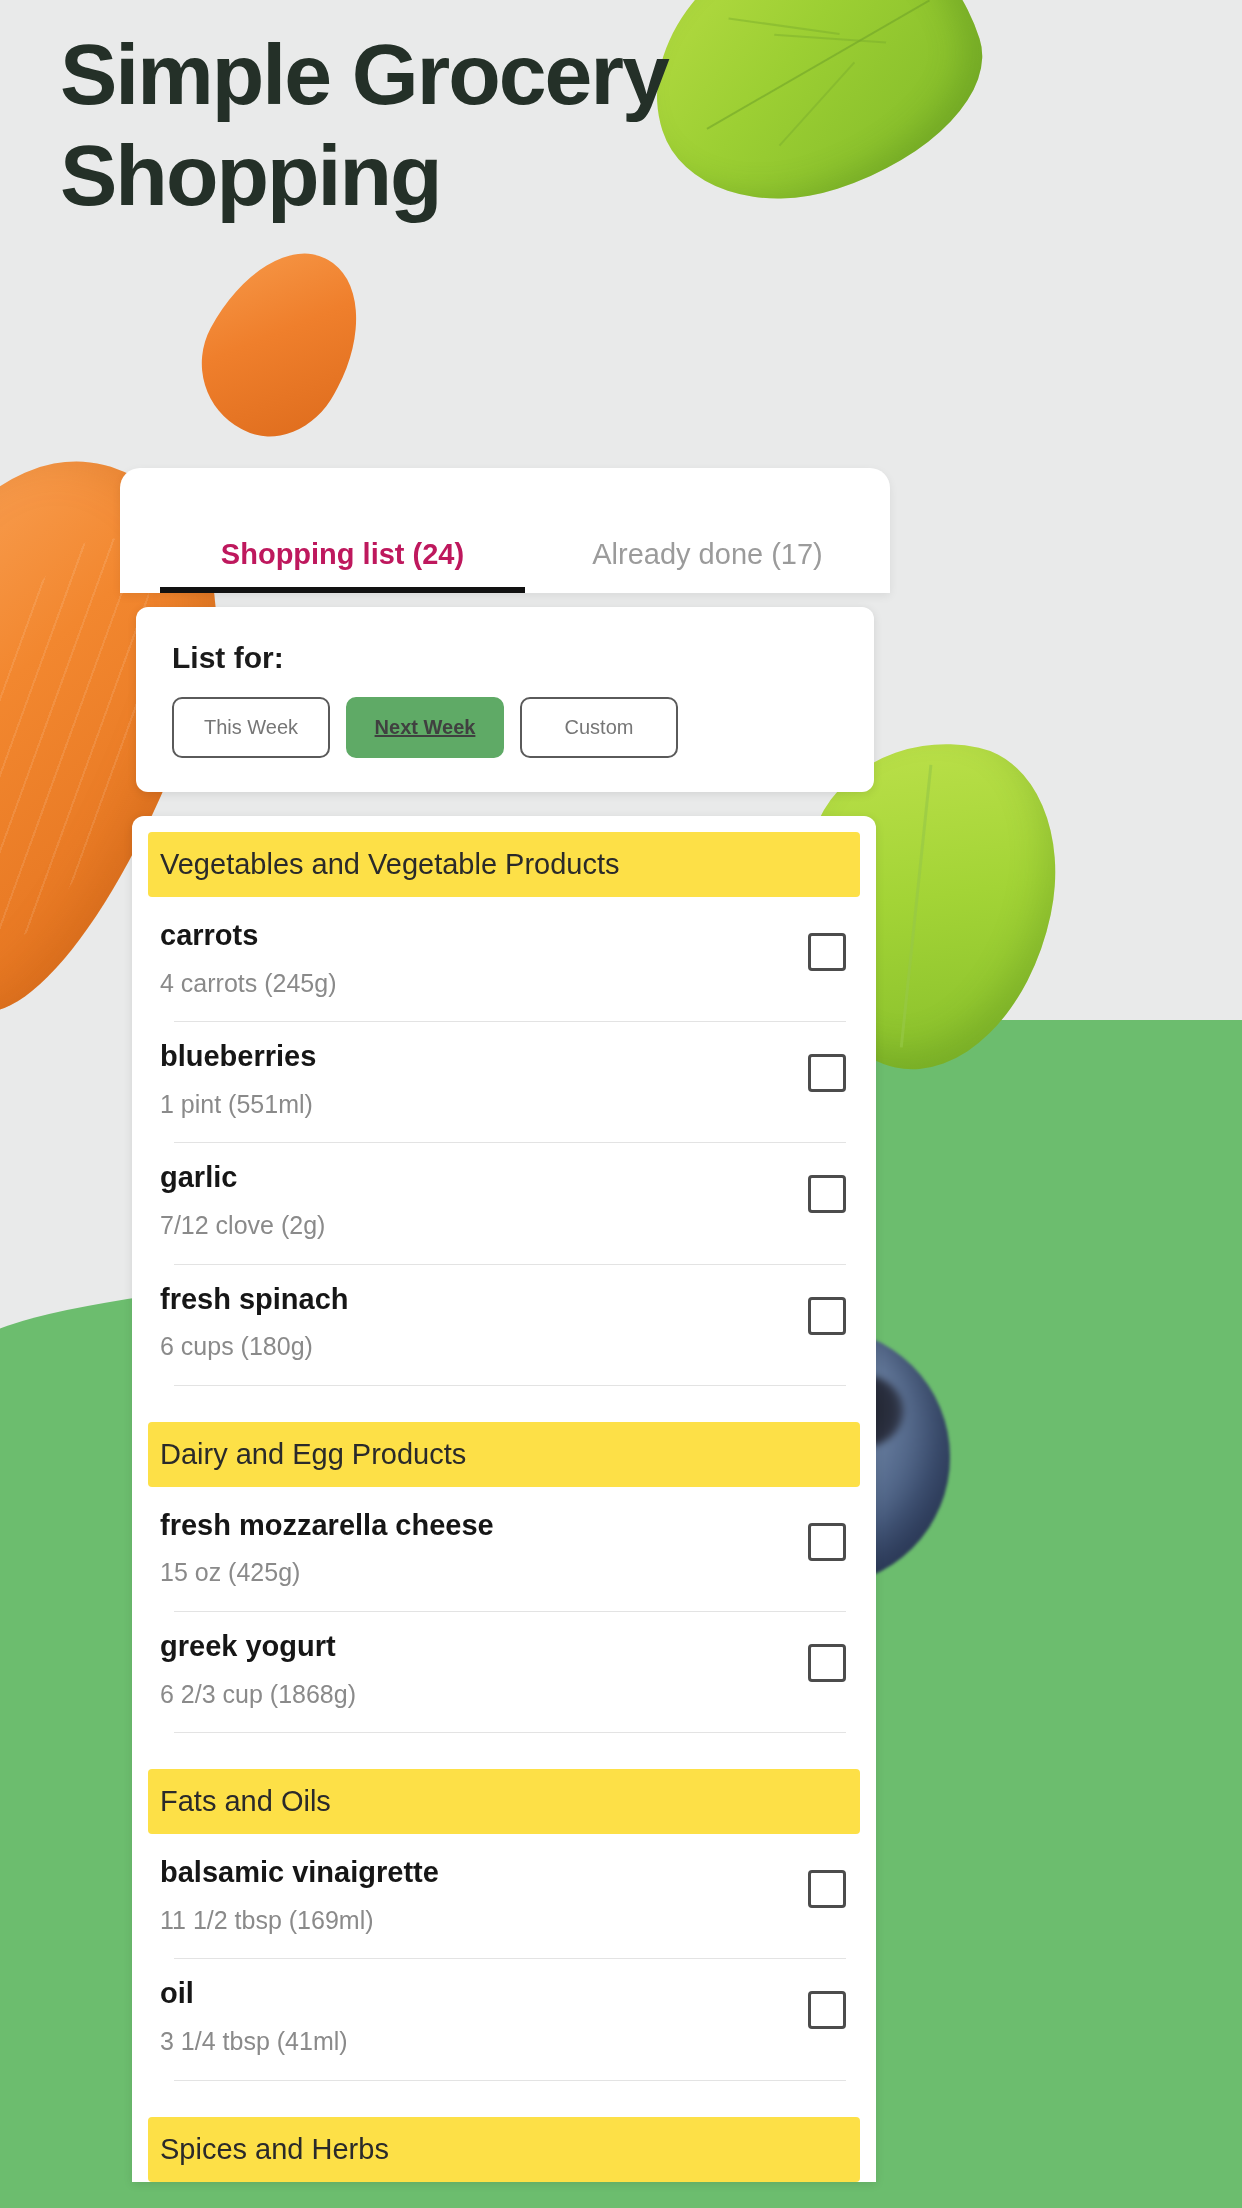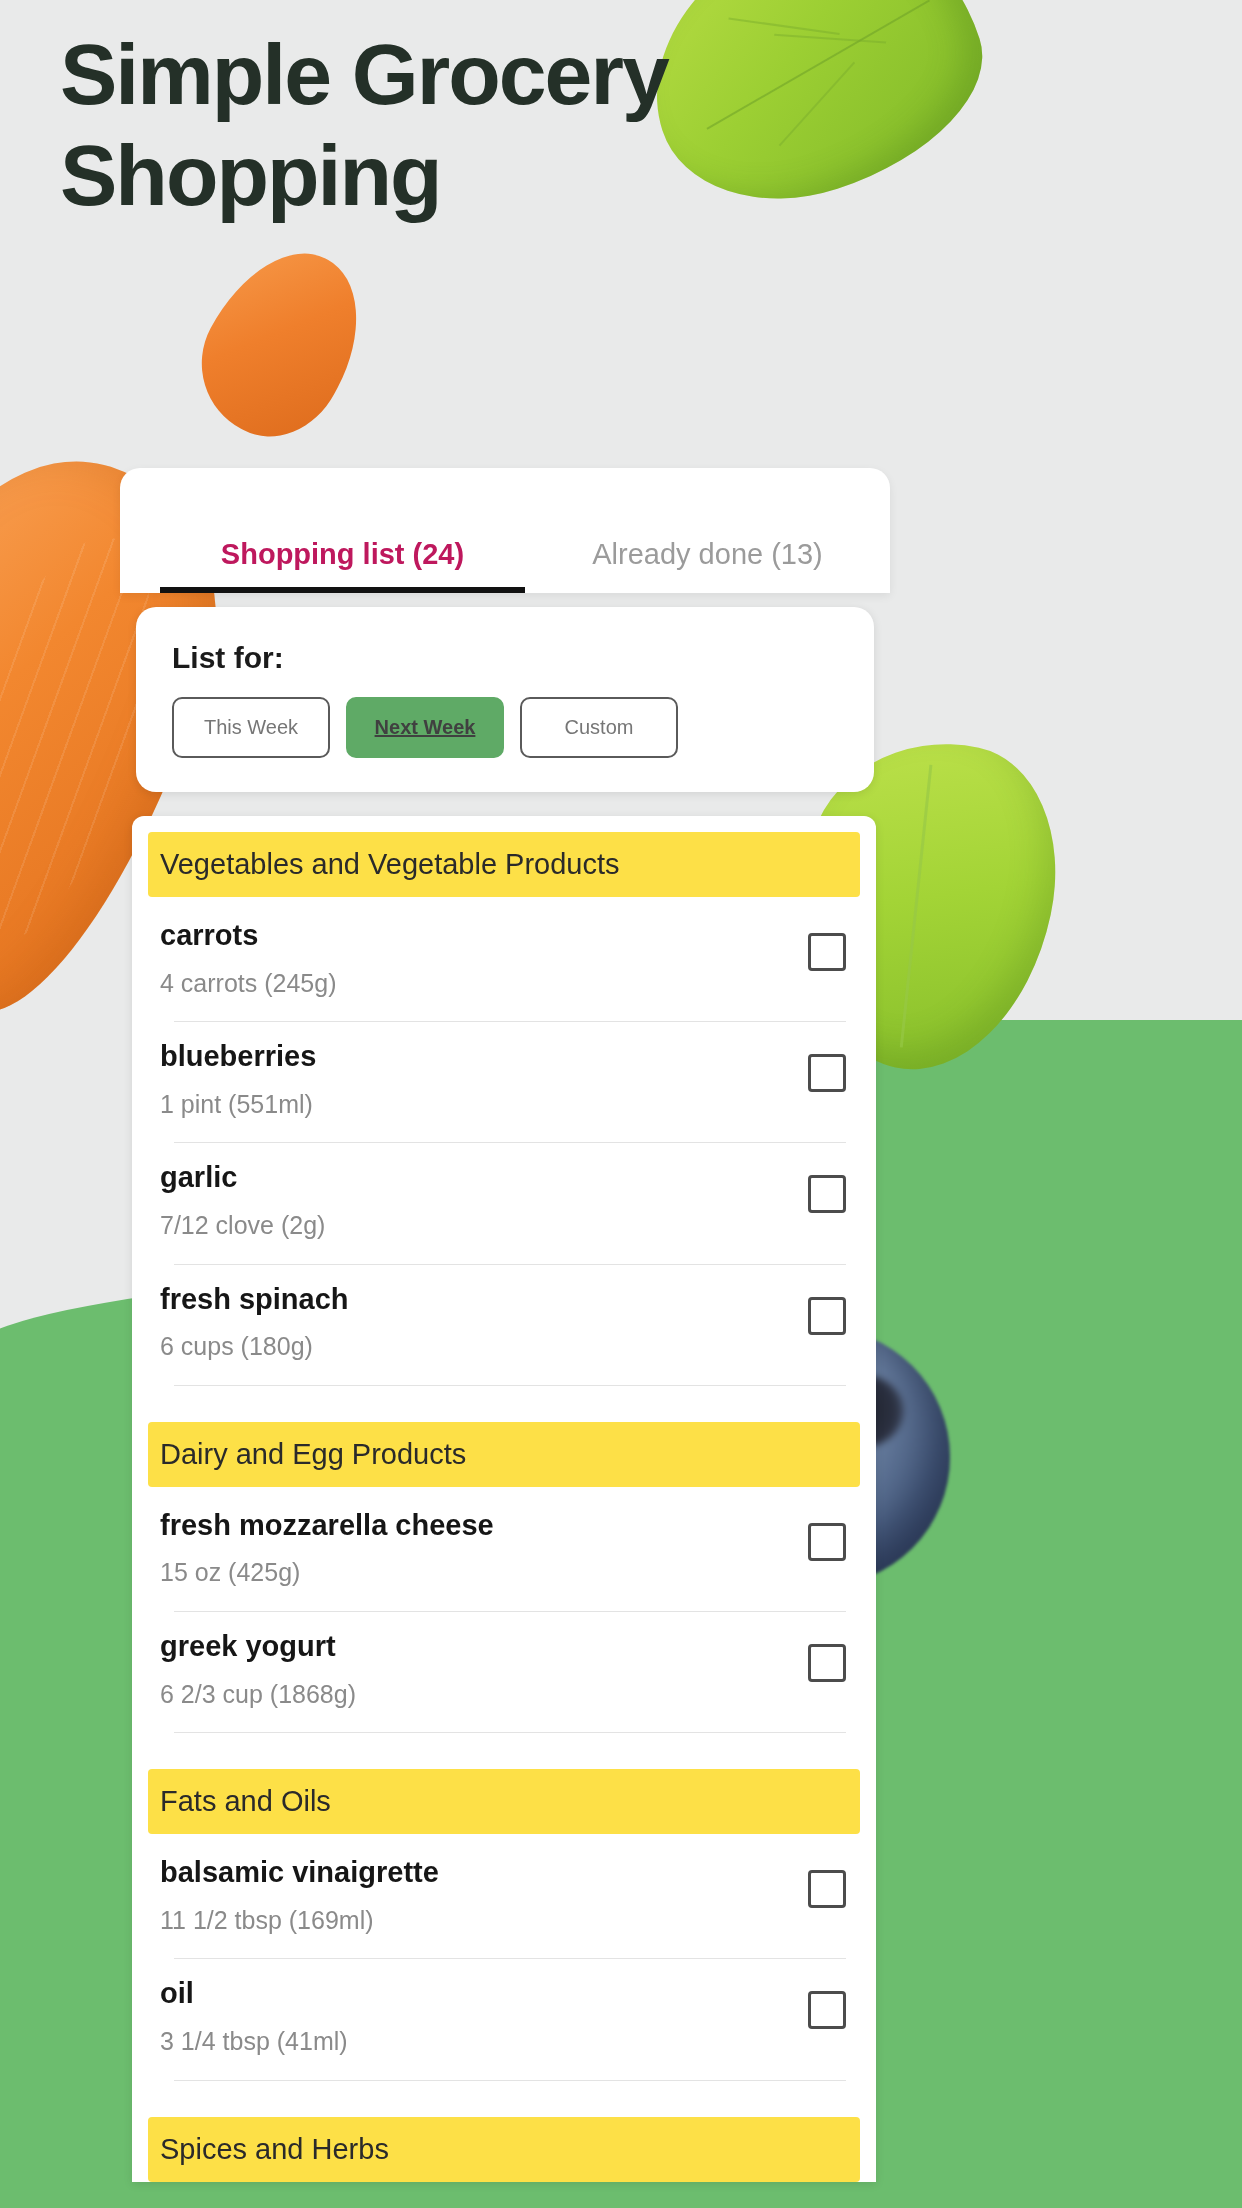--- a/index.html
+++ b/index.html
@@ -181,21 +181,21 @@
     content: "";
     position: absolute;
     left: 0; right: 0; bottom: 0;
     height: 6px;
     background: #111111;
   }
 
   
   .panel {
     background: #ffffff;
-    border-radius: 20px;
+    border-radius: 12px;
     box-shadow: 0 2px 10px rgba(0,0,0,.10);
   }
 
   .listfor {
     margin-top: 14px;
     margin-left: 16px;
     width: 738px;
     padding: 34px 30px 34px 36px;
   }
   .listfor-label {
@@ -307,21 +307,21 @@
 
 <h1 class="headline">Simple Grocery Shopping</h1>
 
 <div class="app">
 
   <div class="tabbar">
     <div class="tab active">
       <span>Shopping list (24)</span>
     </div>
     <div class="tab">
-      <span>Already done (13)</span>
+      <span>Already done (17)</span>
     </div>
   </div>
 
   <div class="panel listfor">
     <div class="listfor-label">List for:</div>
     <div class="seg-row">
       <div class="seg">This Week</div>
       <div class="seg sel">Next Week</div>
       <div class="seg">Custom</div>
     </div>

